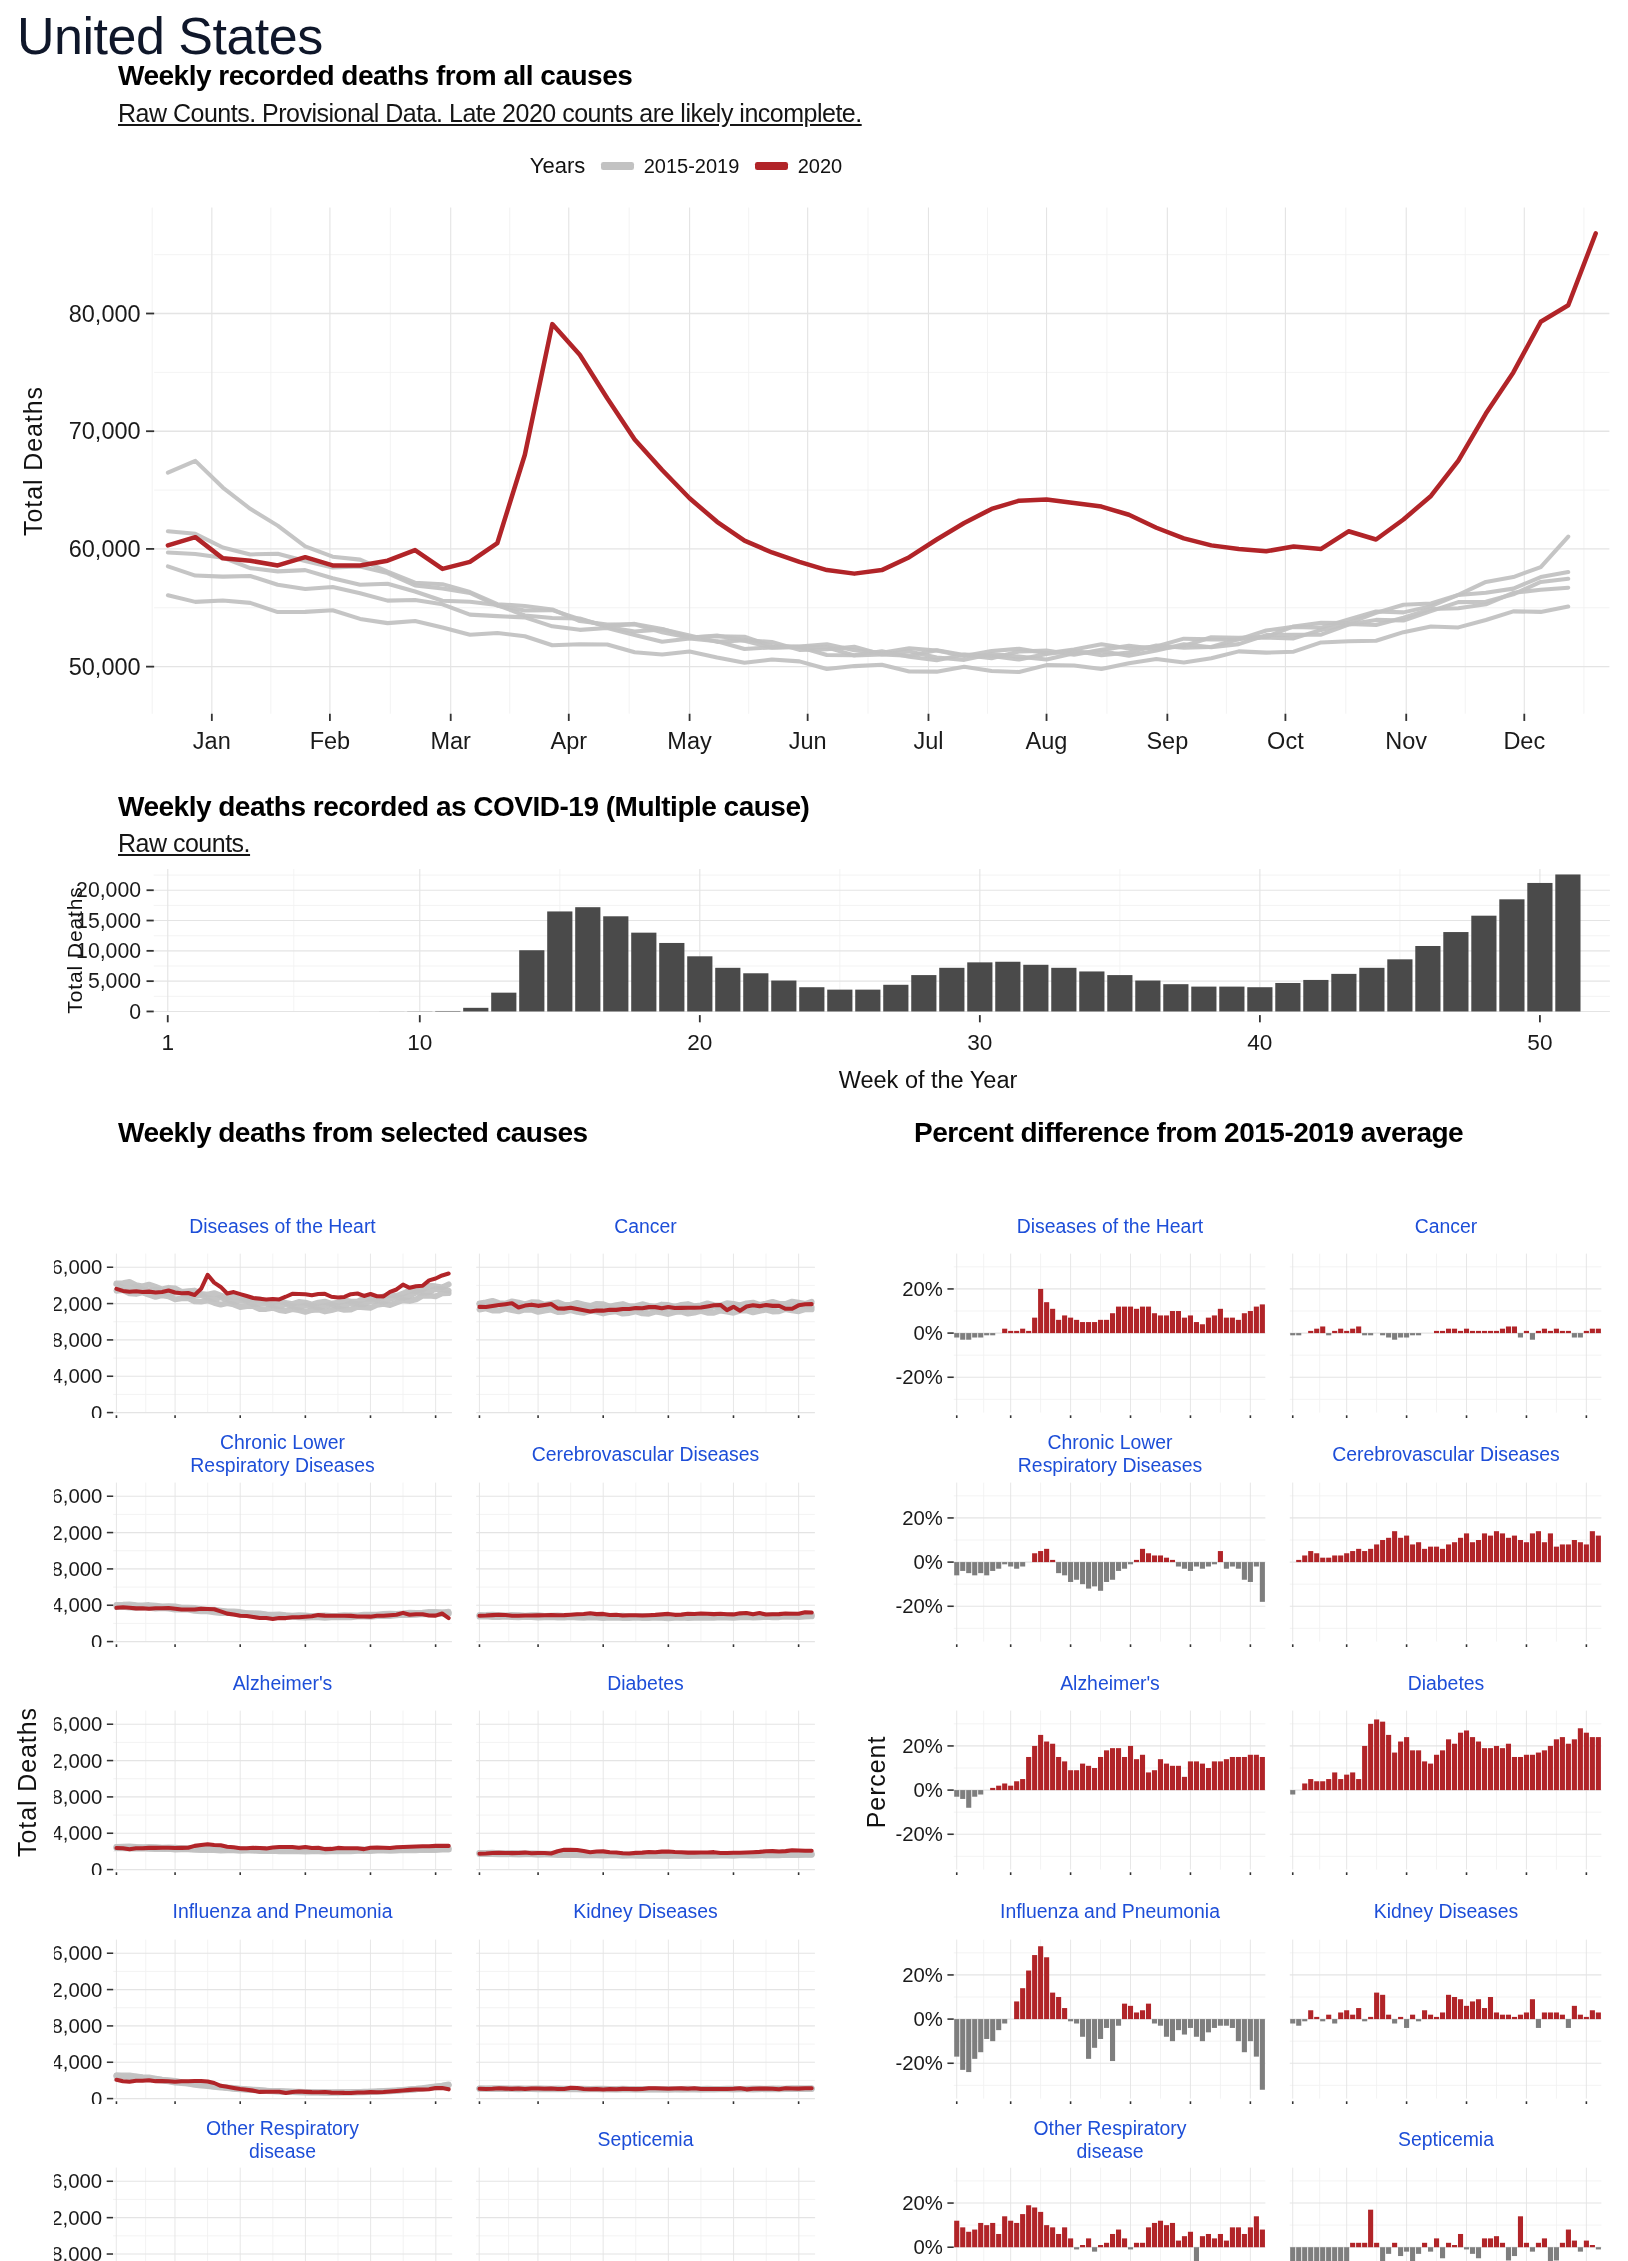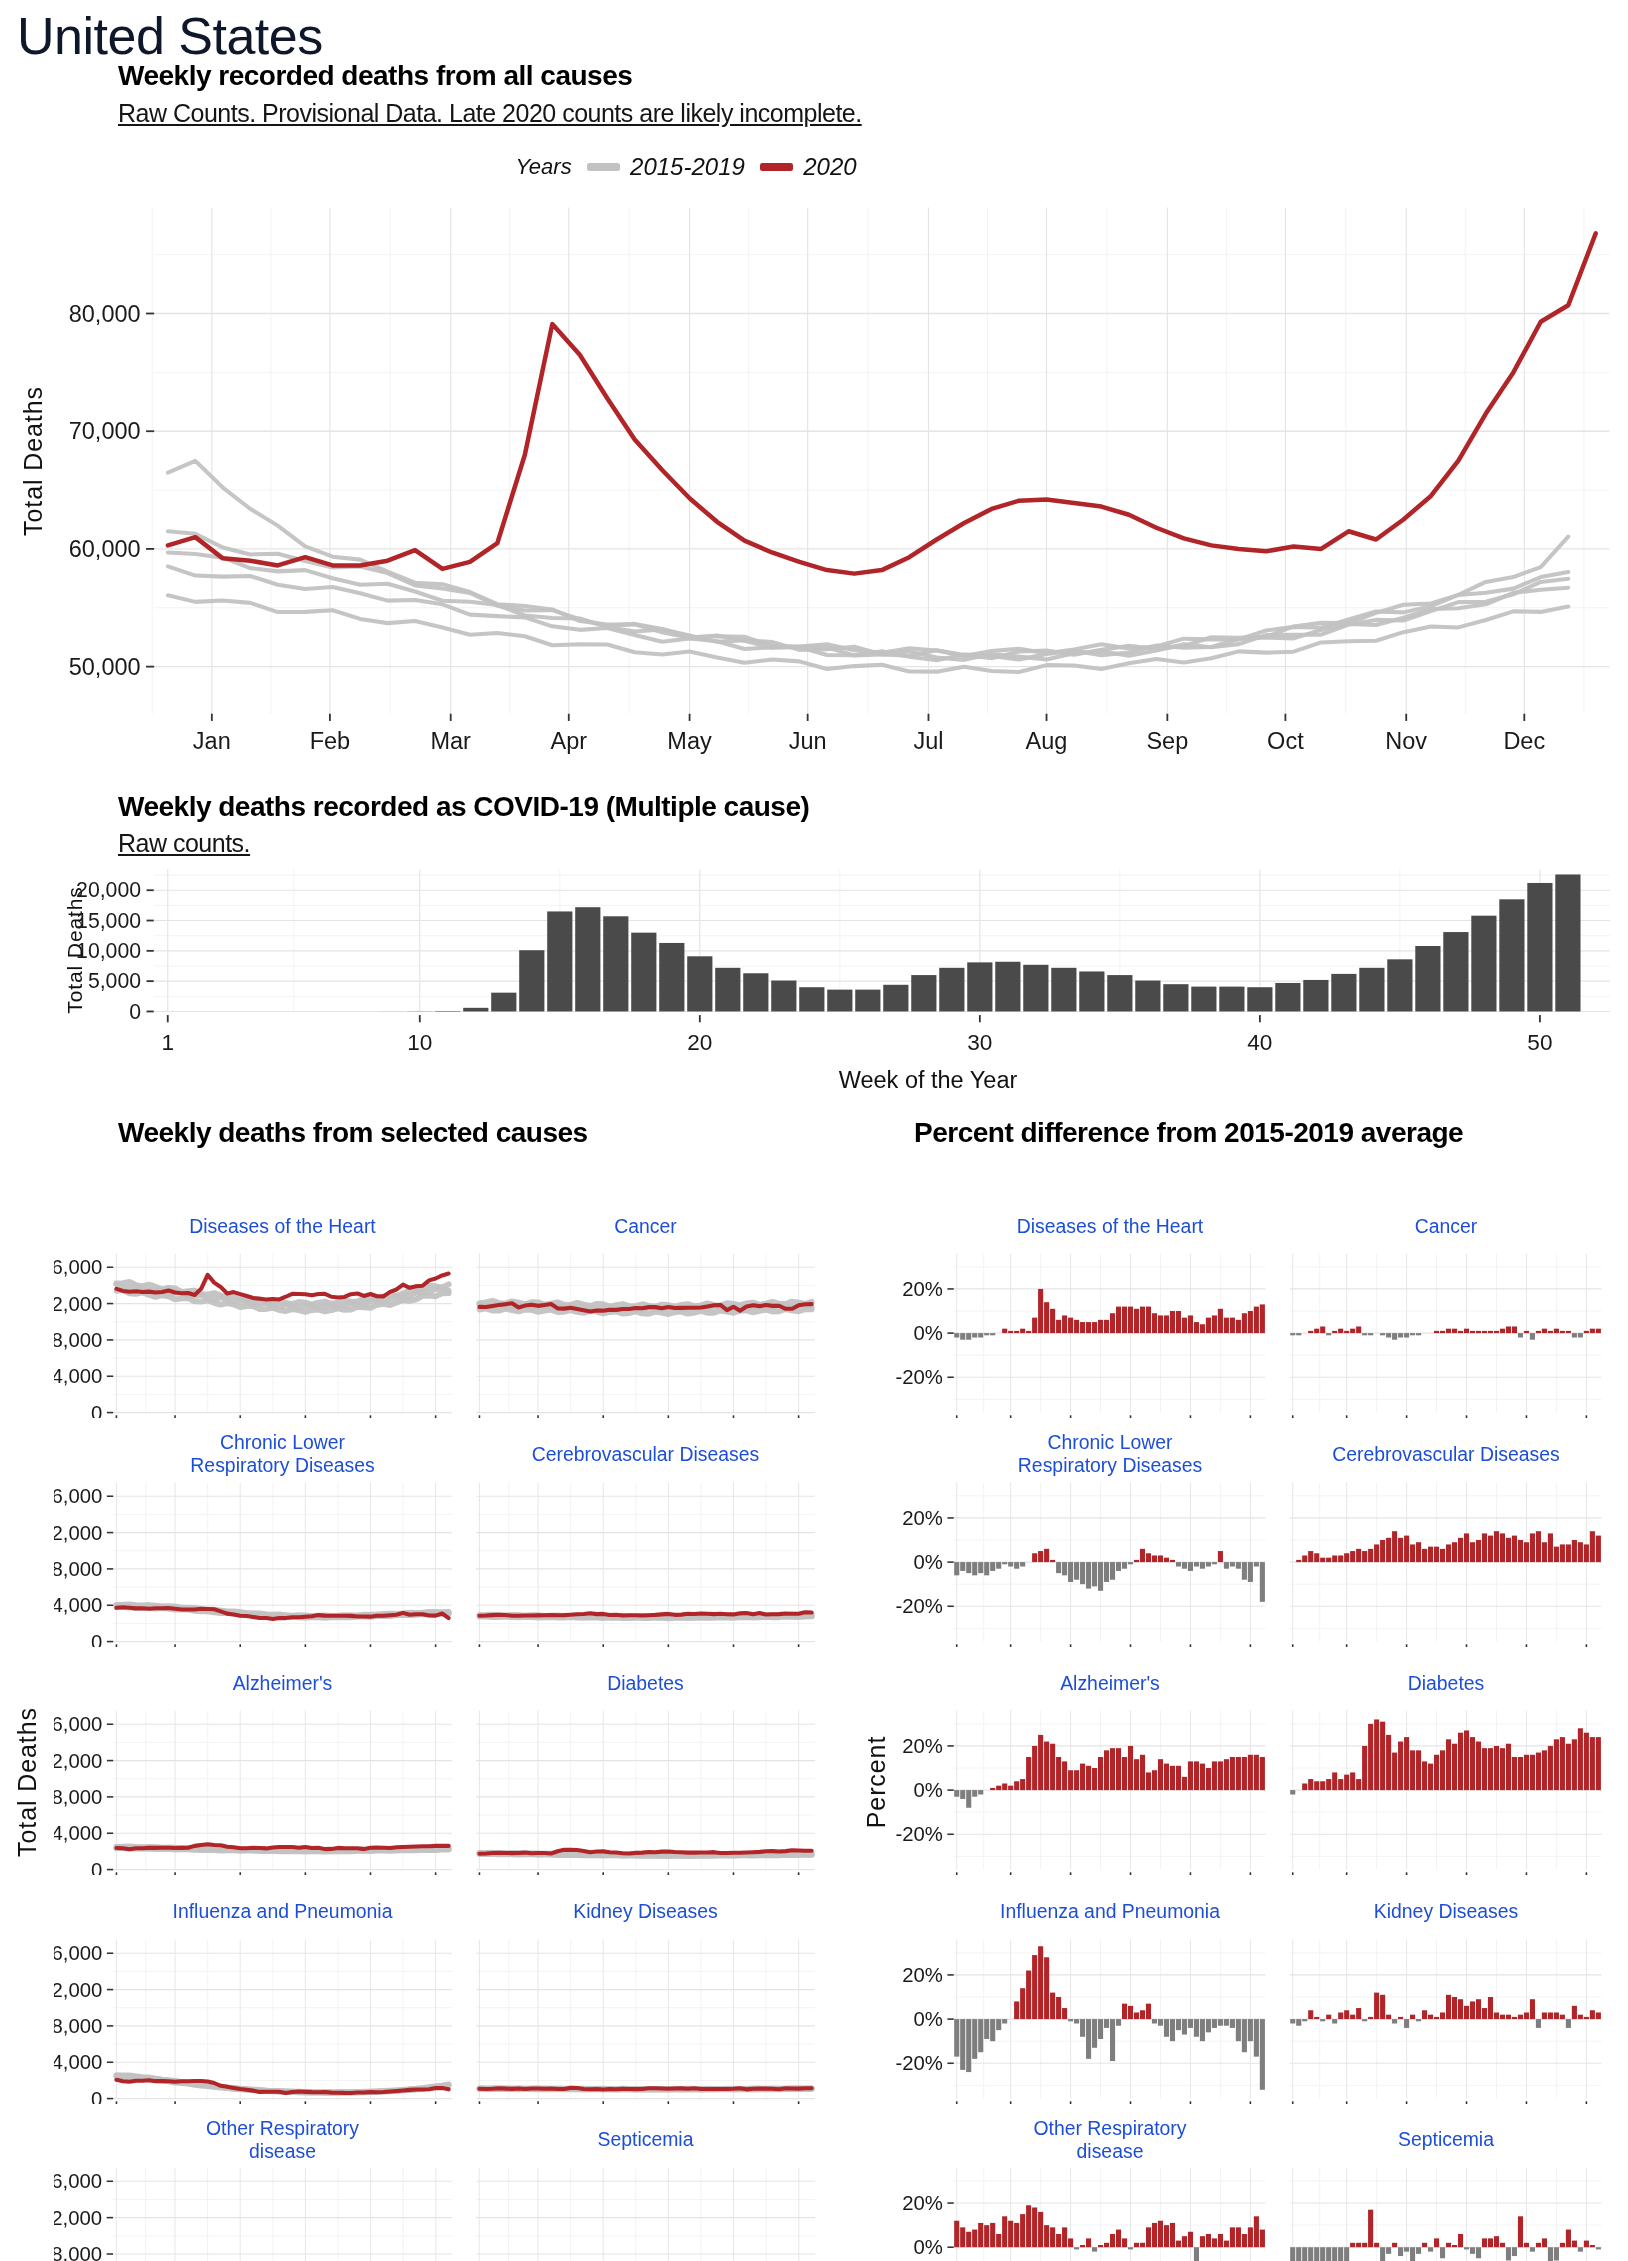--- a/index.html
+++ b/index.html
@@ -1,23 +1,23 @@
 <!DOCTYPE html>
 <html style="font-size:7.2px"><head>
 <meta charset="utf-8">
 <style>
   html,body{margin:0;padding:0;background:#ffffff;}
   body{width:1628px;height:2442px;font-family:"Liberation Sans","DejaVu Sans",sans-serif;color:#111;position:relative;overflow:hidden;}
   #page{position:absolute;left:0;top:0;width:1628px;height:2442px;background:#fff;}
   .h1{position:absolute;left:17px;top:6.3px;font-size:52px;font-weight:400;letter-spacing:-0.5px;color:#0f172a;}
   .sec-title{position:absolute;font-size:28px;font-weight:700;color:#000;letter-spacing:-0.5px;white-space:nowrap;}
   .sec-sub{position:absolute;font-size:25px;font-weight:400;color:#151515;letter-spacing:-0.5px;white-space:nowrap;text-decoration:underline;}
-  .legend{position:absolute;left:0;top:153px;width:1372px;display:flex;justify-content:center;align-items:center;gap:15.4px;font-style:italic;}
+  .legend{position:absolute;left:0;top:153px;width:1372px;display:flex;justify-content:center;align-items:center;gap:15.4px;}
   .legend .lab{font-size:22px;color:#111;}
-  .legend .item{display:flex;align-items:center;gap:10px;font-size:24px;color:#111;}
+  .legend .item{display:flex;align-items:center;gap:10px;font-size:20px;color:#111;}
   .swatch{width:33px;height:7.2px;border-radius:2.3px;display:inline-block;}
   .vlabel{position:absolute;font-size:25px;color:#111;white-space:nowrap;transform:translate(-50%,-50%) rotate(-90deg);letter-spacing:0.9px;}
   .vlabel.small{font-size:21px;}
   .xlabel{position:absolute;font-size:25px;color:#111;white-space:nowrap;transform:translateX(-50%);}
   .panel-title{position:absolute;text-align:center;font-size:19.4px;color:#1d4ed8;line-height:22.6px;}
   svg{position:absolute;display:block;}
   text{font-family:"Liberation Sans","DejaVu Sans",sans-serif;}
 </style>
 </head>
 <body>

